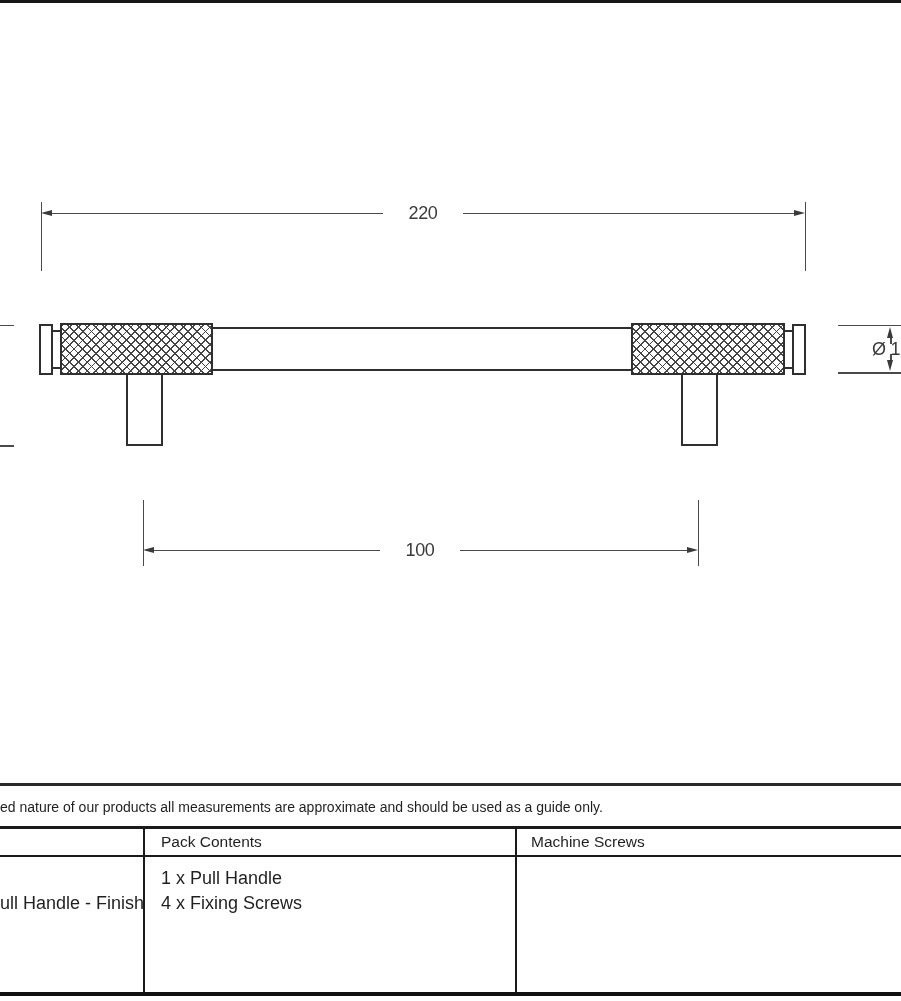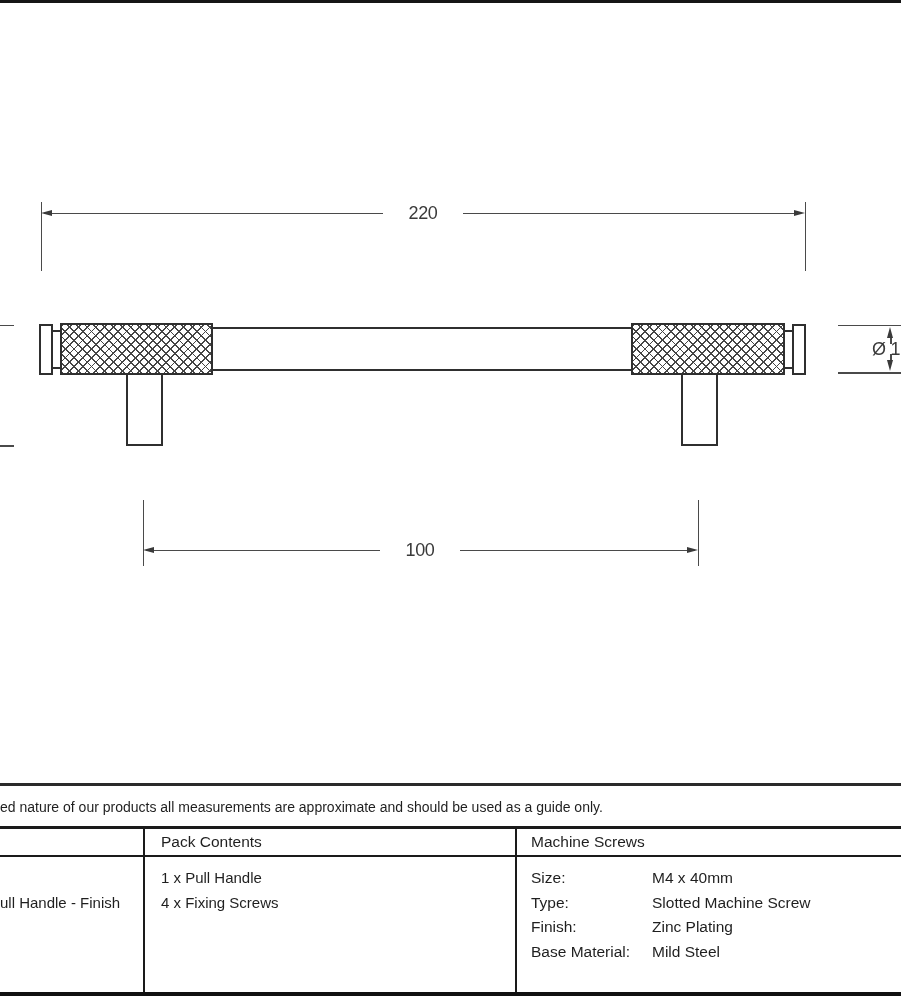--- a/index.html
+++ b/index.html
@@ -26,21 +26,21 @@
   .rule{position:absolute;left:0;top:783px;width:100%;height:2.5px;background:#2a2a2a;}
   .disclaimer{position:absolute;left:0;top:799px;font-size:14px;white-space:nowrap;color:#1f1f1f;}
   .spec-table{position:absolute;left:0;top:826px;width:901px;height:170px;}
   .tb{position:absolute;background:#1a1a1a;}
   .tb-top{left:0;top:0;width:100%;height:3px;}
   .tb-bottom{left:0;top:166px;width:100%;height:4px;background:#111;}
   .tb-hsep{left:0;top:29px;width:100%;height:2px;}
   .tb-v1{left:143px;top:0;width:2px;height:170px;}
   .tb-v2{left:515px;top:0;width:2px;height:170px;}
   .th{position:absolute;top:7px;font-size:15.5px;color:#1f1f1f;white-space:nowrap;}
-  .cell-text{position:absolute;font-size:15px;line-height:24.5px;color:#1f1f1f;white-space:nowrap;}
+  .cell-text{position:absolute;font-size:18px;line-height:24.5px;color:#1f1f1f;white-space:nowrap;}
   .specs{position:absolute;left:531px;top:40px;display:grid;grid-template-columns:121px auto;
          font-size:15.5px;line-height:24.5px;color:#1f1f1f;white-space:nowrap;}
 </style>
 </head>
 <body>
 
 <div class="canvas">
 
   <div class="top-edge-bar"></div>
 
@@ -101,25 +101,15 @@
     <div class="th" style="left:161px">Pack Contents</div>
     <div class="th" style="left:531px">Machine Screws</div>
 
     <div class="cell-text" style="left:0;top:65px">ull Handle - Finish</div>
 
     <div class="cell-text" style="left:161px;top:40px">
       <div>1 x Pull Handle</div>
       <div>4 x Fixing Screws</div>
     </div>
 
-    <div class="specs">
-      <span>Size:</span>
-      <span>M4 x 40mm</span>
-      <span>Type:</span>
-      <span>Slotted Machine Screw</span>
-      <span>Finish:</span>
-      <span>Zinc Plating</span>
-      <span>Base Material:</span>
-      <span>Mild Steel</span>
-    </div>
   </div>
 
 </div>
 
 </body></html>

